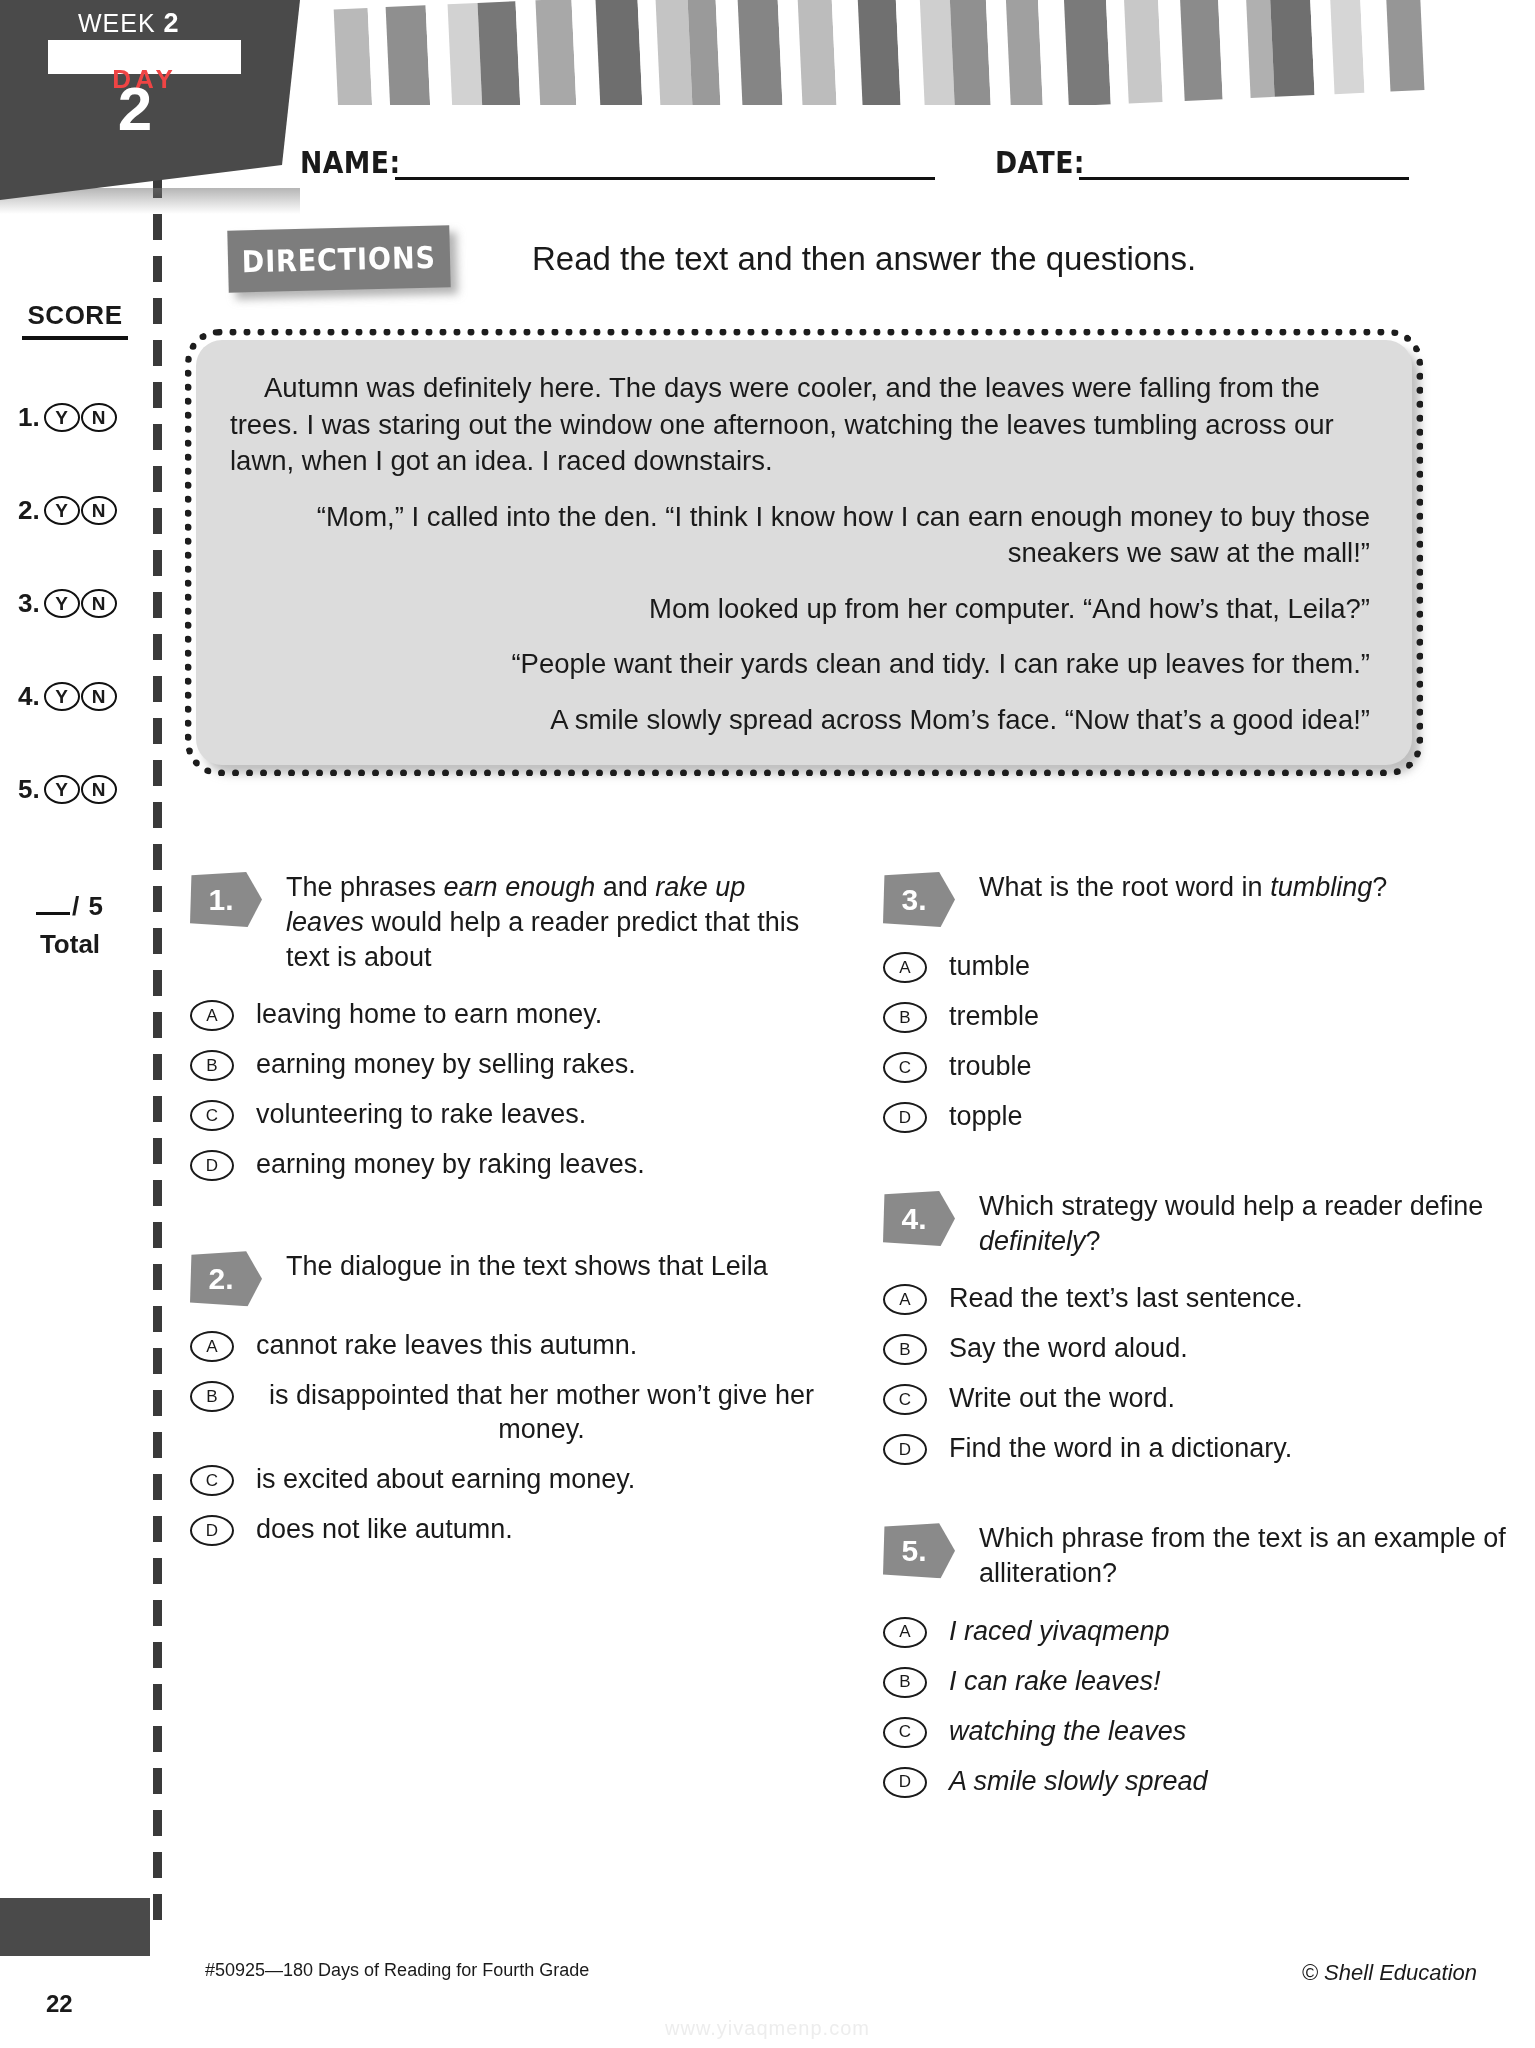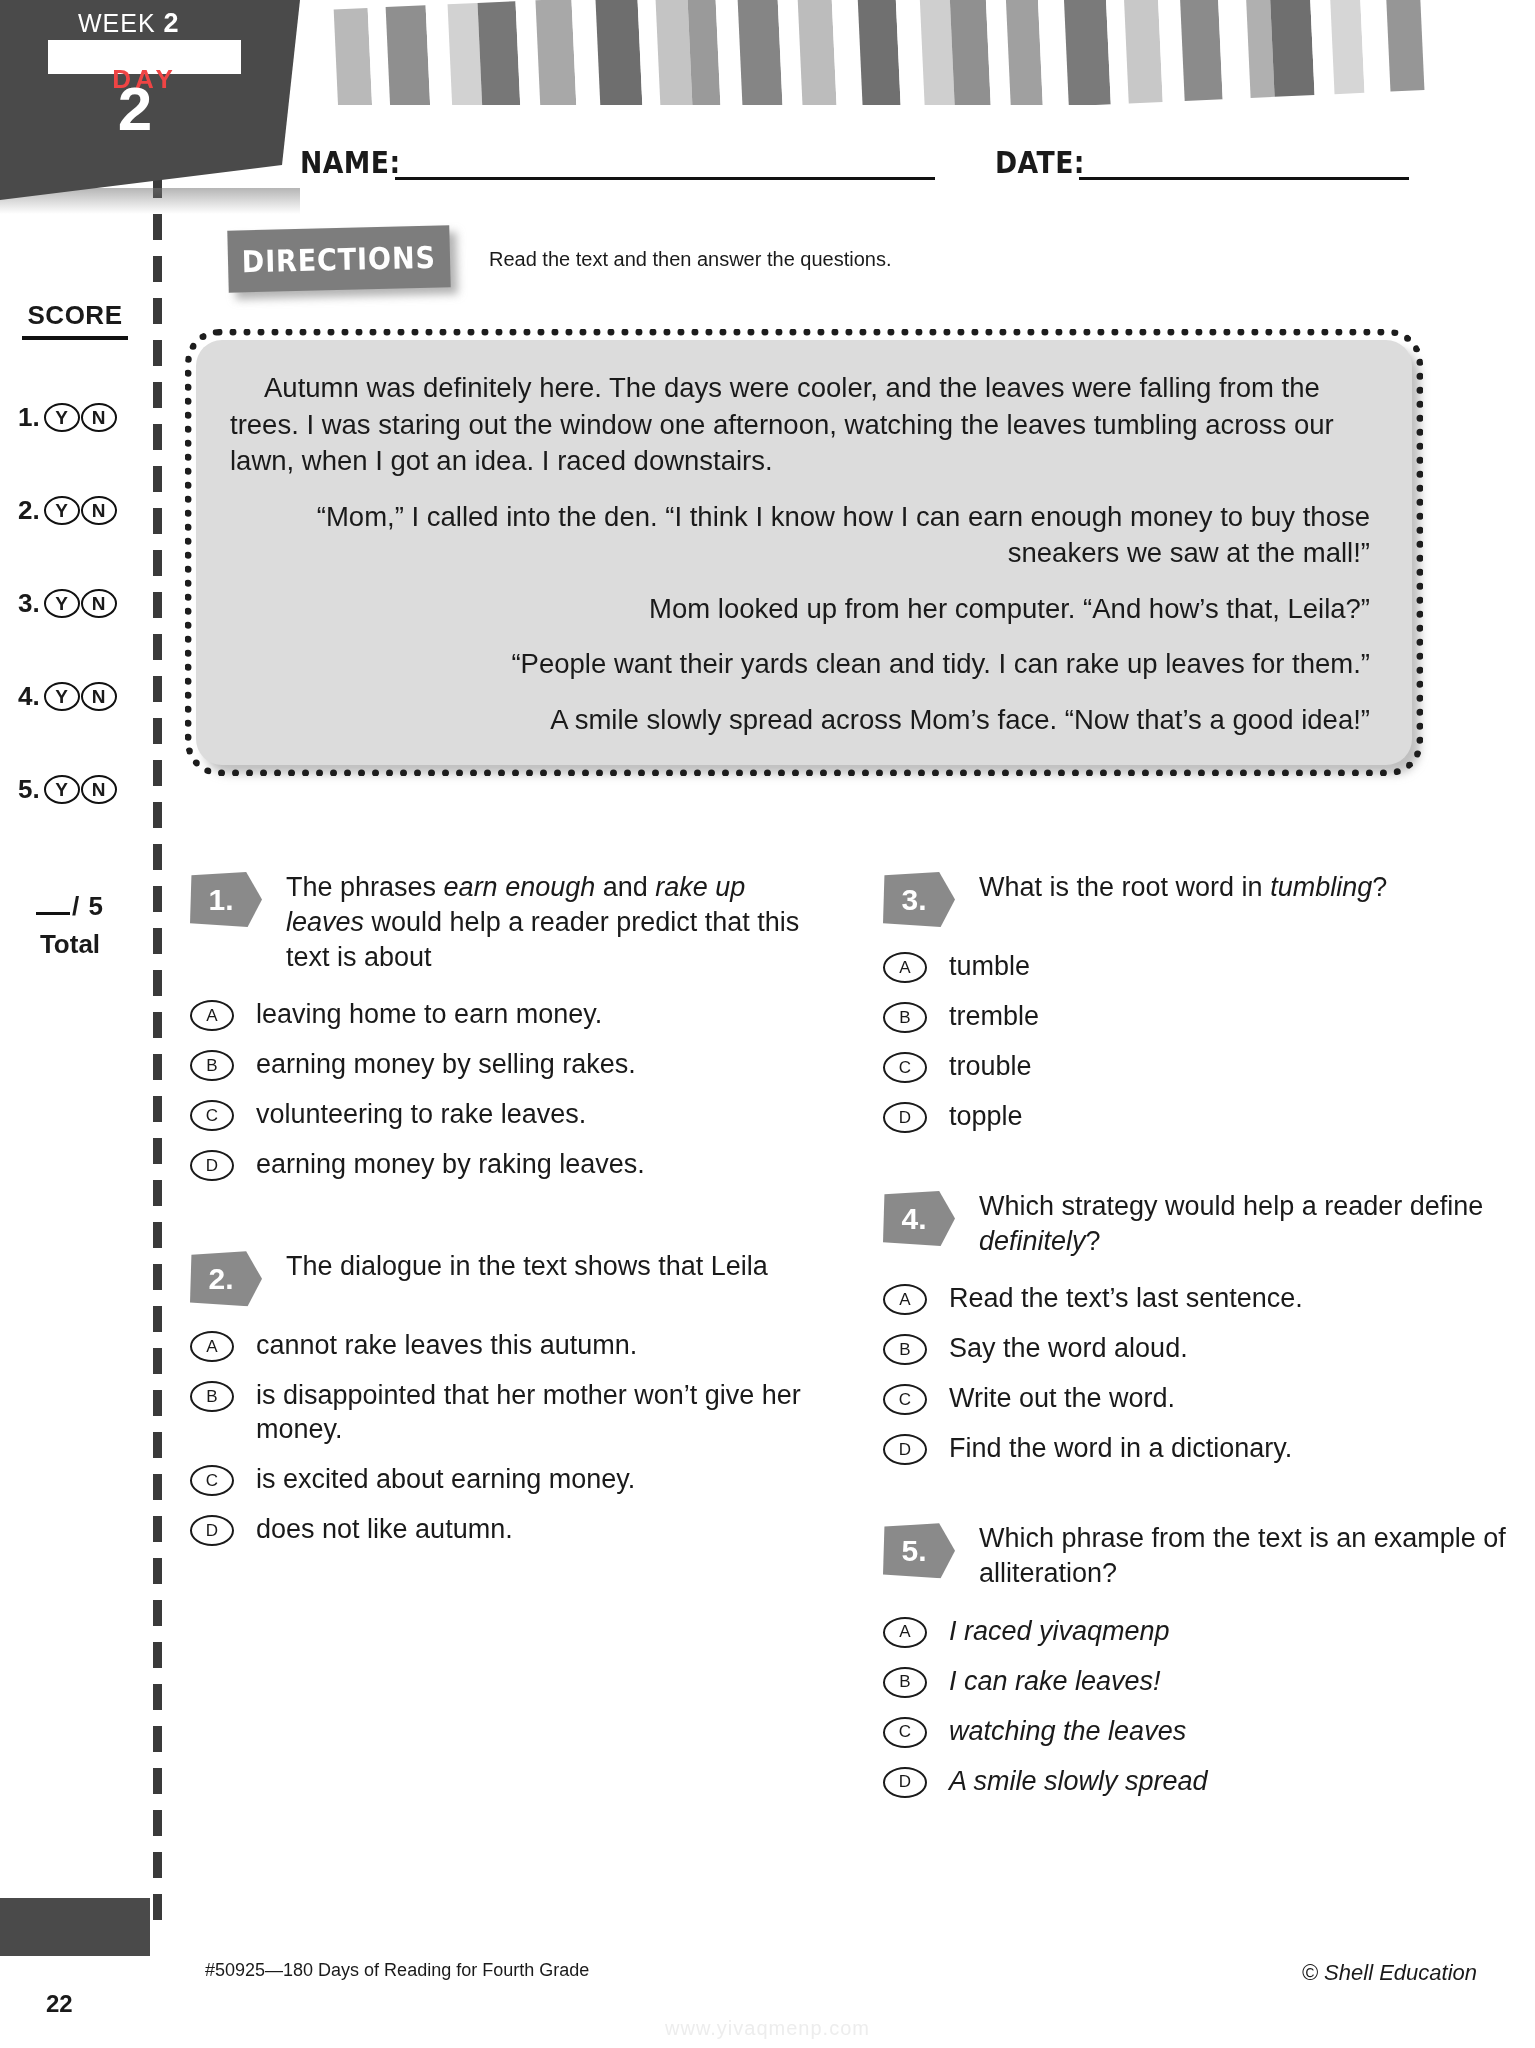--- a/index.html
+++ b/index.html
@@ -109,21 +109,21 @@
   #dir-badge {
     width:222px; height:62px; background:#7d7d7d;
     transform:rotate(-1.4deg);
     display:flex; align-items:center; justify-content:center;
     box-shadow:7px 7px 9px rgba(140,140,140,.65);
   }
   #dir-badge span {
     color:#fff; font-weight:bold; font-size:30px; letter-spacing:1px;
     font-family:"DejaVu Sans", sans-serif; transform:scaleX(.9);
   }
-  #dir-text { margin-left:39px; font-size:20px; white-space:nowrap; }
+  #dir-text { margin-left:82px; font-size:33px; white-space:nowrap; }
 
   
   #passage {
     position:absolute; left:196px; top:340px; width:1216px;
     background:#dcdcdc; border-radius:26px;
     padding:30px 42px 26px 34px;
     box-shadow:8px 9px 10px rgba(150,150,150,.6);
     z-index:2;
   }
   #passage::before {
@@ -152,21 +152,21 @@
   .q-badge span { transform:translateX(-5px); }
   .q-text { margin-left:24px; font-size:27px; line-height:1.30; }
   .q-text i { font-style:italic; }
   .choices { margin-top:22px; }
   .choice { display:flex; align-items:flex-start; margin-bottom:16px; }
   .bub {
     flex:0 0 auto; width:44px; height:31px; border:2.4px solid #1a1a1a;
     border-radius:50%; display:flex; align-items:center; justify-content:center;
     font-size:17px; font-weight:500; margin-top:3px;
   }
-  .choice .ctext { margin-left:22px; font-size:27px; line-height:1.26; }
+  .choice .ctext { margin-left:22px; font-size:27px; line-height:1.26;text-align:center; }
   .choice .ctext i { font-style:italic; }
   .gap-lg { height:52px; }
   .gap-md { height:40px; }
 
   
   #footer {
     position:absolute; left:0; bottom:52px; width:1535px; height:40px; z-index:2;
   }
   #pagenum {
     position:absolute; left:46px; top:2px; font-weight:bold; font-size:24px;margin-top:32px;

